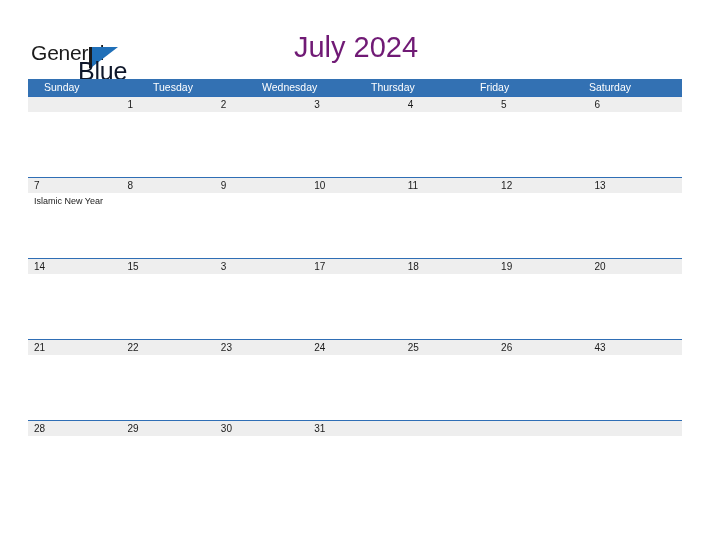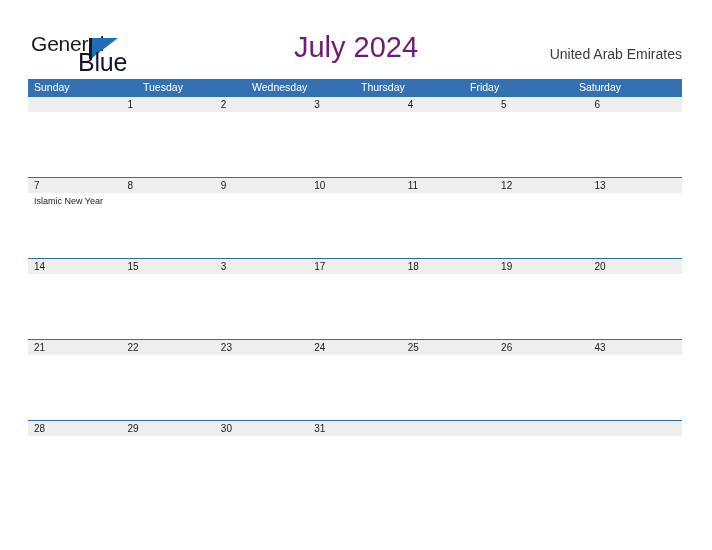--- a/index.html
+++ b/index.html
@@ -28,21 +28,21 @@
     position: absolute;
     left: 0;
     top: 0;
     width: 712px;
     height: 78px;
   }
 
   .brand {
     position: absolute;
     left: 31px;
-    top: 32px;
+    top: 41px;
     width: 120px;
     height: 44px;
   }
   .brand-general {
     position: absolute;
     left: 0px;
     top: 0px;
     font-size: 21px;
     line-height: 23px;
     color: #1c1c1c;
@@ -120,21 +120,21 @@
     width: 654px;
     height: 17px;
     background: #3371b3;
   }
   .weekday-cell {
     flex: 1 1 0;
     min-width: 0;
     font-size: 10.5px;
     line-height: 17px;
     color: #ffffff;
-    padding-left: 6px;
+    padding-left: 16px;
     box-sizing: border-box;
     white-space: nowrap;
     overflow: hidden;
   }
 
   .week-row {
     width: 654px;
     height: 81px;
     position: relative;
     border-top: 1.5px solid #2f6eb5;
@@ -198,21 +198,20 @@
       <span class="brand-general">General</span>
       <span class="brand-flag">
         <span class="pole"></span>
         <span class="sail"></span>
       </span>
       <span class="brand-blue">Blue</span>
     </div>
 
     <div class="page-title">July 2024</div>
 
-    <div class="region-label">United Arab Emirates</div>
 
   </div>
 
   <div class="calendar">
 
     <div class="weekday-header">
       <div class="weekday-cell">Sunday</div>
       <div class="weekday-cell">Tuesday</div>
       <div class="weekday-cell">Wednesday</div>
       <div class="weekday-cell">Thursday</div>

